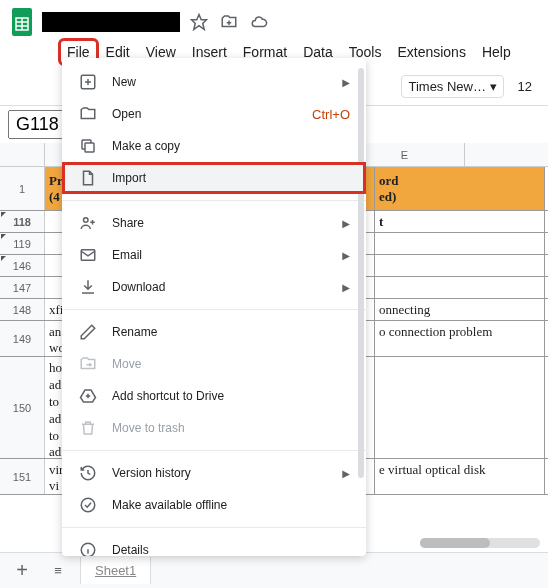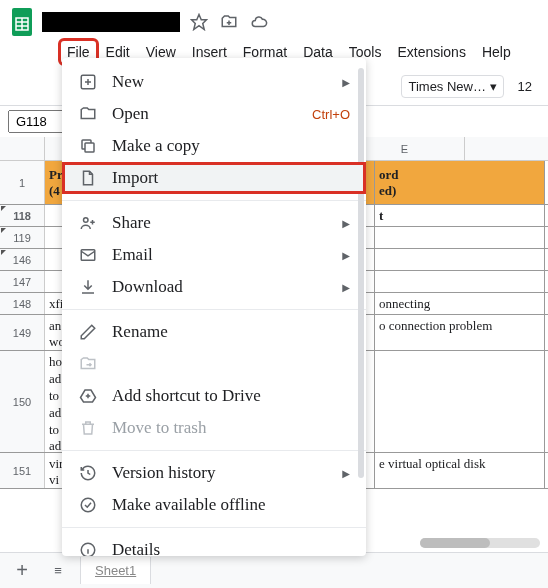--- a/index.html
+++ b/index.html
@@ -9,42 +9,42 @@
     .doc-title-area { flex: 1; display: flex; align-items: center; gap: 8px; }
     .doc-title { font-size: 18px; color: #000; background: #000; padding: 0 2px; min-width: 138px; height: 20px; }
     .title-icon { width: 22px; height: 22px; color: #5f6368; display: flex; align-items: center; justify-content: center; }
     .menubar { display: flex; gap: 2px; padding: 0 8px 4px 60px; font-size: 14px; color: #202124; }
     .menubar-item { padding: 4px 7px; cursor: pointer; border-radius: 4px; }
     .menubar-item.active { outline: 3px solid #d93025; outline-offset: -1px; }
     .toolbar { display: flex; align-items: center; padding: 4px 10px; gap: 8px; border-bottom: 1px solid #dadce0; height: 38px; }
     .toolbar .spacer { flex: 1; }
     .font-select { padding: 3px 6px; border: 1px solid #dadce0; border-radius: 4px; font-size: 13px; display: flex; align-items: flex-end; gap: 4px; min-width: 82px; }
     .font-size { padding: 3px 6px; font-size: 13px; min-width: 20px; }
-    .name-box { width: 58px; padding: 2px 6px; margin: 4px 0 4px 8px; font-size: 13px; }
+    .name-box { width: 58px; padding: 2px 6px; margin: 4px 0 4px 8px; font-size: 18px; }
     .sheet-area { position: relative; }
     .col-headers { display: flex; height: 24px; border-bottom: 1px solid #ccc; background: #f8f9fa; }
     .row-header-gap { width: 45px; border-right: 1px solid #ccc; }
     .col-header { border-right: 1px solid #ccc; display: flex; align-items: center; justify-content: center; color: #5f6368; font-size: 11px; }
     .col-header.E { width: 120px; }
     .col-header.B { width: 300px; }
     .rows { }
     .row { display: flex; border-bottom: 1px solid #999; }
     .row-num { width: 45px; min-width: 45px; display: flex; align-items: center; justify-content: center; font-size: 11px; color: #5f6368; background: #f8f9fa; border-right: 1px solid #ccc; position: relative; }
     .row-num .tri { position: absolute; left: 1px; top: 1px; width: 0; height: 0; border-left: 5px solid #555; border-bottom: 5px solid transparent; }
     .cell { border-right: 1px solid #999; padding: 3px 4px; font-size: 13px; overflow: hidden; white-space: nowrap; }
     .cell.B { width: 330px; }
     .cell.E { width: 170px; font-family: 'Times New Roman', serif; }
     .header-cell { background: #f1a73e; font-family: 'Times New Roman', serif; font-weight: bold; padding: 6px 4px; line-height: 1.2; white-space: normal; }
     .dropdown { position: absolute; top: 58px; left: 62px; width: 304px; height: 498px; background: #fff; border-radius: 4px; box-shadow: 0 2px 10px rgba(0,0,0,0.2); z-index: 100; padding: 8px 0; overflow: hidden; }
     .dd-item { display: flex; align-items: center; height: 32px; padding: 0 16px; gap: 14px; cursor: pointer; position: relative; }
     .dd-item.highlighted { outline: 3px solid #d93025; outline-offset: -3px; background: #f1f3f4; }
     .dd-item.disabled { color: #9aa0a6; }
     .dd-icon { width: 20px; height: 20px; color: #5f6368; display: flex; align-items: center; justify-content: center; flex-shrink: 0; }
     .dd-item.disabled .dd-icon { color: #bdc1c6; }
-    .dd-label { flex: 1; font-size: 17px; font-family: Liberation Serif, serif; }
+    .dd-label { flex: 1; font-size: 12px; }
     .dd-shortcut { font-size: 13px; color: #c2410c; }
     .dd-arrow { color: #5f6368; font-size: 10px; }
     .dd-divider { height: 1px; background: #e8eaed; margin: 6px 0; }
     .dd-scrollbar { position: absolute; right: 2px; top: 10px; width: 6px; height: 410px; background: #dadce0; border-radius: 3px; }
     .sheet-tabs { position: absolute; bottom: 0; left: 0; right: 0; height: 36px; border-top: 1px solid #dadce0; background: #f8f9fa; display: flex; align-items: center; padding: 0 8px; gap: 8px; }
     .add-sheet { width: 28px; height: 28px; display: flex; align-items: center; justify-content: center; font-size: 20px; color: #5f6368; cursor: pointer; }
     .all-sheets { width: 28px; height: 28px; display: flex; align-items: center; justify-content: center; color: #5f6368; cursor: pointer; }
     .sheet-tab { padding: 6px 14px; background: #fff; border-left: 1px solid #dadce0; border-right: 1px solid #dadce0; font-size: 13px; color: #888; text-decoration: underline; }
     .hscroll { position: absolute; right: 8px; bottom: 40px; width: 120px; height: 10px; background: #e0e0e0; border-radius: 5px; }
     .hscroll-thumb { width: 70px; height: 10px; background: #bdbdbd; border-radius: 5px; }
@@ -244,20 +244,21 @@
       </span>
       <span class="dd-label">Rename</span>
     </div>
     <div class="dd-item disabled">
       <span class="dd-icon">
         <svg width="18" height="18" viewBox="0 0 24 24" fill="none" stroke="currentColor" stroke-width="2">
           <path d="M3 6l3-2h5l2 2h8v12H3z"></path>
           <path d="M10 13h6m-2-2l2 2-2 2"></path>
         </svg>
       </span>
+      <span class="dd-label">Move</span>
     </div>
     <div class="dd-item">
       <span class="dd-icon">
         <svg width="18" height="18" viewBox="0 0 24 24" fill="none" stroke="currentColor" stroke-width="2">
           <path d="M8 4h8l6 10-4 6H6l-4-6z"></path>
           <path d="M12 9v6m-3-3h6"></path>
         </svg>
       </span>
       <span class="dd-label">Add shortcut to Drive</span>
     </div>

